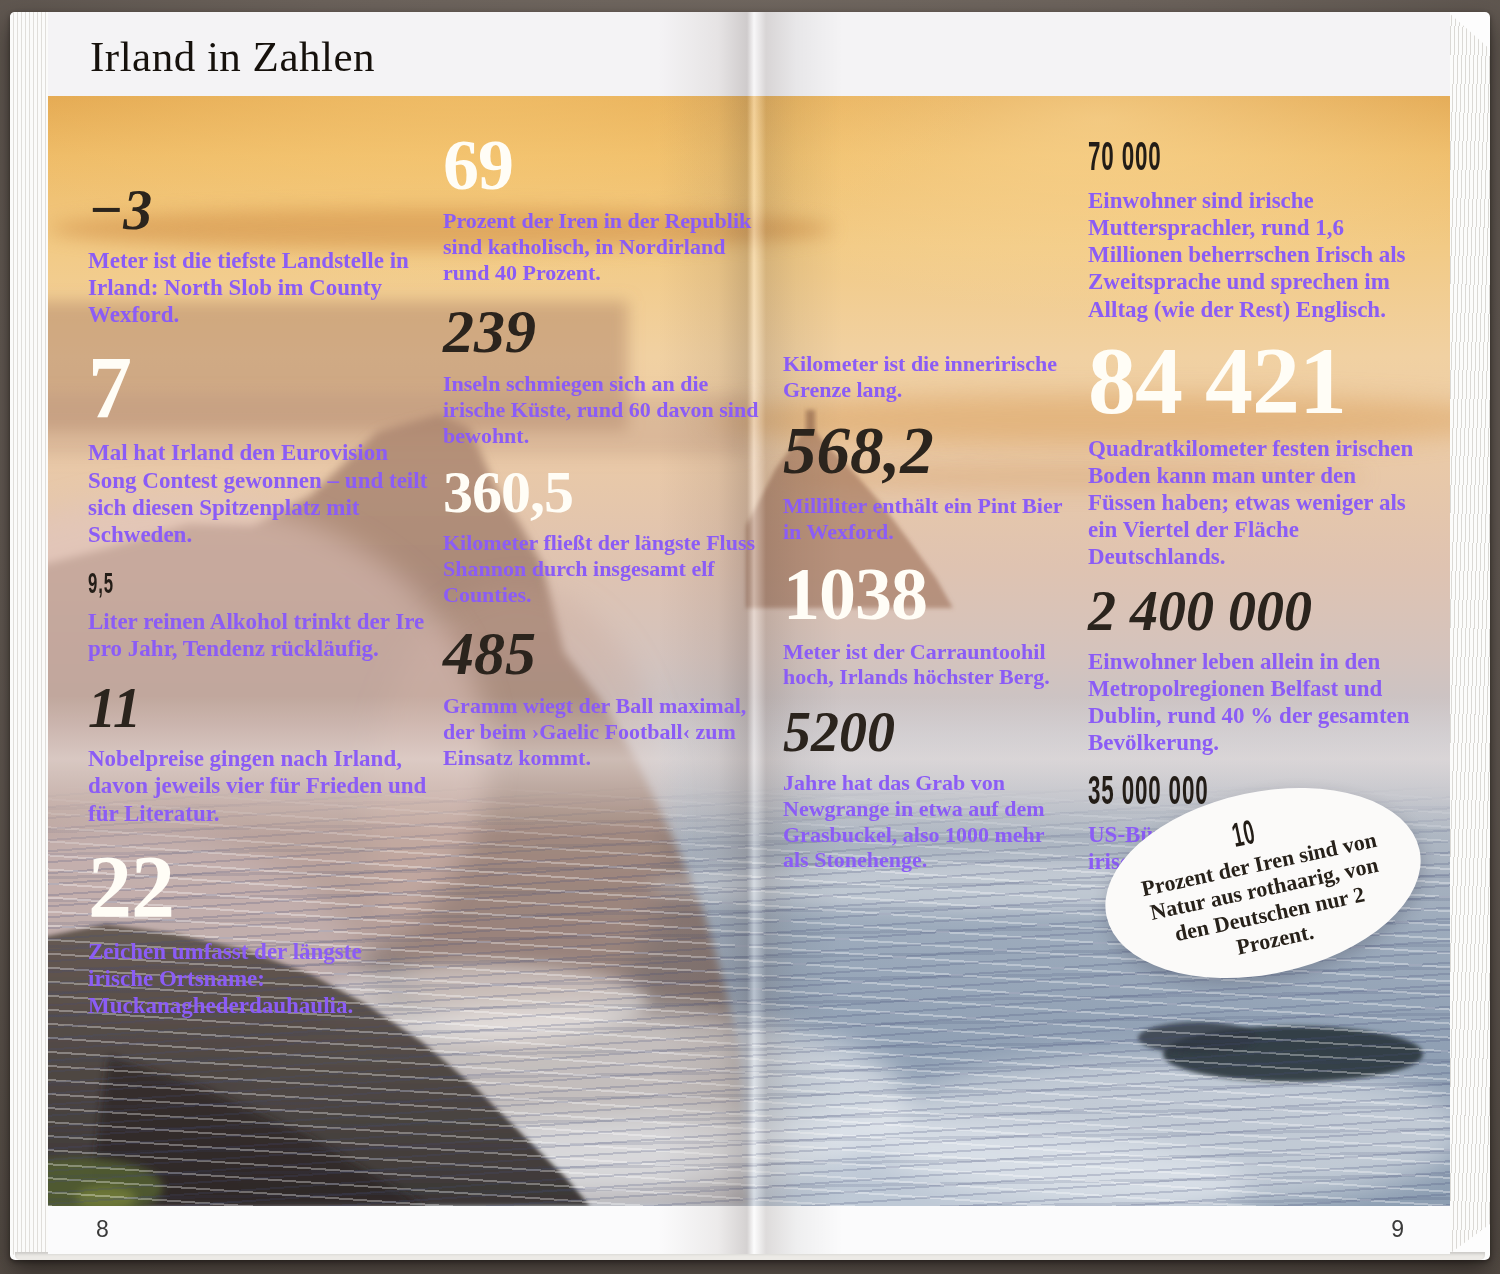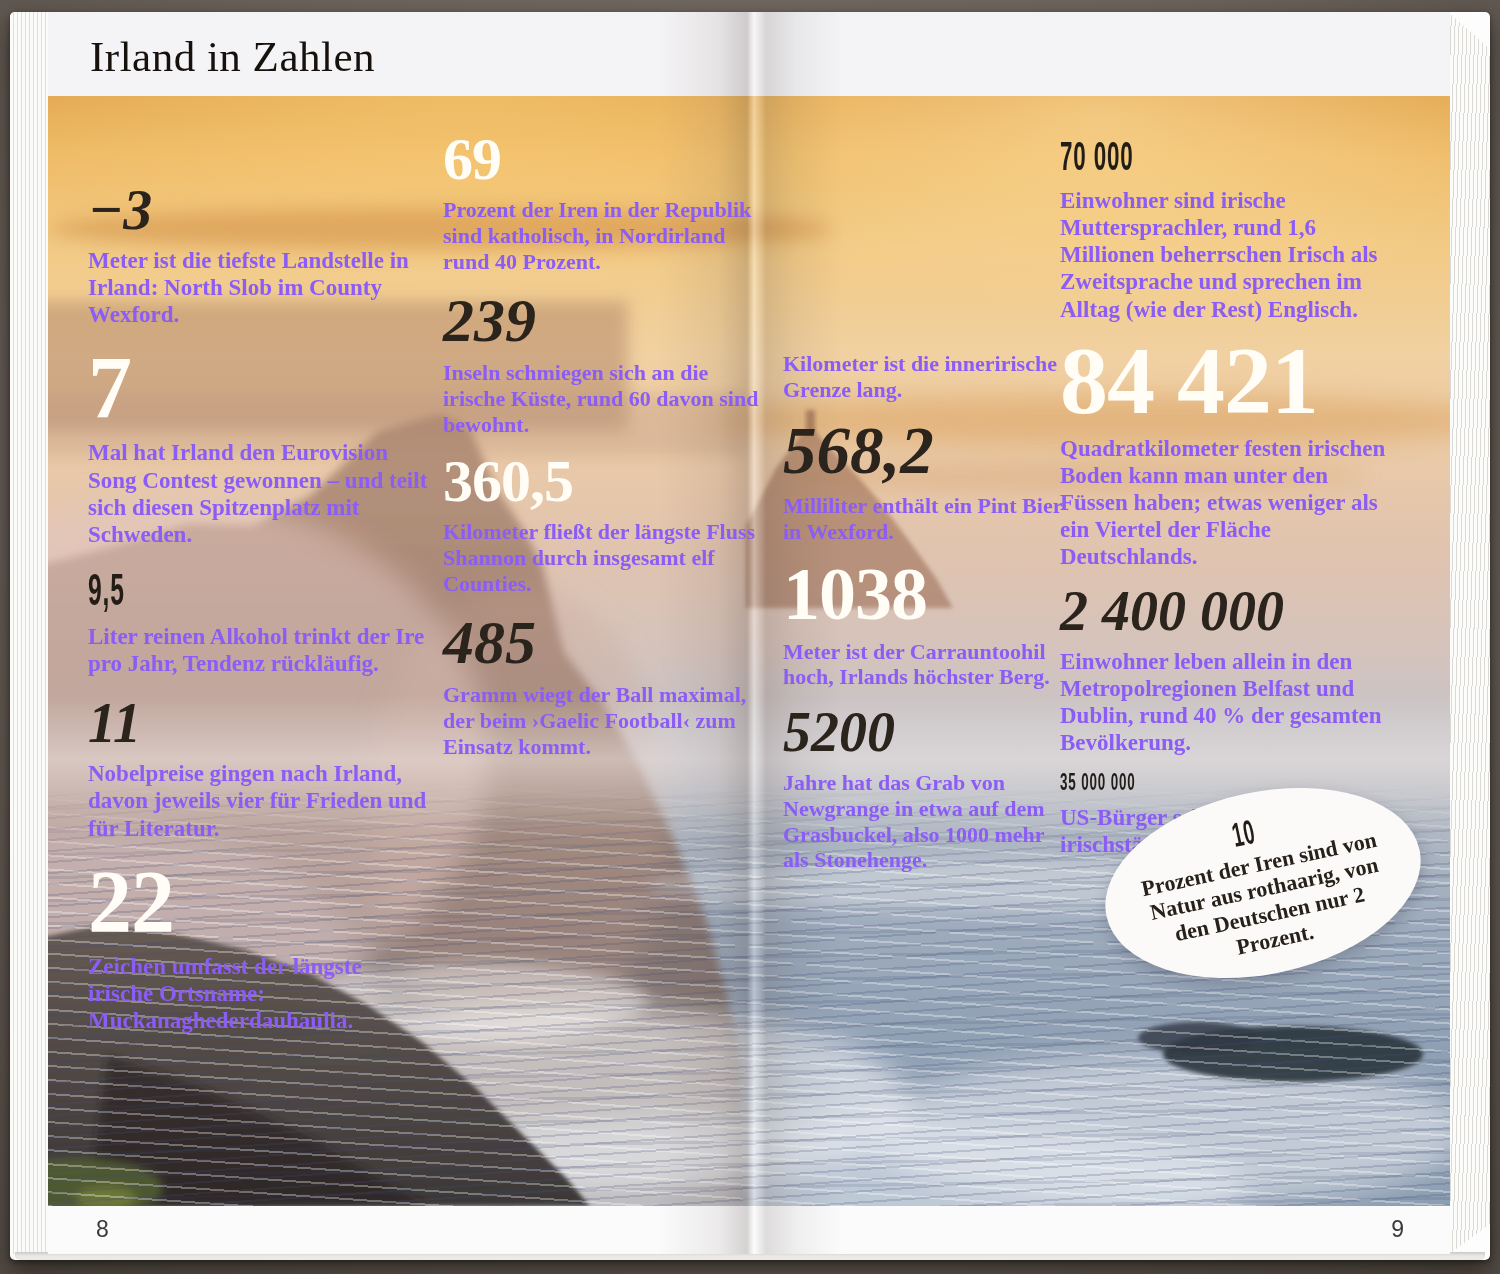--- a/index.html
+++ b/index.html
@@ -50,21 +50,21 @@
   .gutter{position:absolute;left:0;top:0;width:1402px;height:1242px;z-index:3;pointer-events:none;background:
       linear-gradient(90deg, rgba(0,0,0,0) 0px, rgba(0,0,0,0) 610px, rgba(90,70,60,.09) 670px,
       rgba(60,45,40,.20) 699px, rgba(255,255,255,.33) 706px, rgba(70,55,48,.16) 718px,
       rgba(0,0,0,.05) 748px, rgba(0,0,0,0) 795px);}
 
   
   .col{position:absolute;z-index:4;}
   .col-l1{left:40px;top:86px;width:344px;}
   .col-l2{left:395px;top:36px;width:320px;}
   .col-r1{left:735px;top:255px;width:292px;}
-  .col-r2{left:1012px;top:40px;width:340px;}
+  .col-r2{left:1040px;top:40px;width:340px;}
   .stat{margin:0 0 16px 0;}
   .num{margin:0 0 10px 0;}
   .num-wh{color:#fffdf6;font-weight:700;line-height:.92;letter-spacing:-1px;font-family:"Liberation Serif",serif;}
   .num-it{color:#2b241d;font-style:italic;font-weight:700;line-height:.95;font-family:"Liberation Serif",serif;}
   .num-cd{line-height:1;}
   .cdx{display:inline-block;transform:scaleX(.56);transform-origin:0 100%;letter-spacing:1.5px;
        font-family:"Liberation Sans",sans-serif;font-weight:700;color:#231d17;}
   .cap{font-weight:700;color:#8b5cf6;line-height:1.18;font-family:"Liberation Serif",serif;}
   .col-l1 .cap,.col-r2 .cap{font-size:23px;}
   .col-l2 .cap,.col-r1 .cap{font-size:22px;}
@@ -158,36 +158,36 @@
         <div class="col col-l1">
           <div class="stat">
             <div class="num num-it" style="font-size:58px">−3</div>
             <div class="cap">Meter ist die tiefste Landstelle in Irland: North Slob im County Wexford.</div>
           </div>
           <div class="stat">
             <div class="num num-wh" style="font-size:88px">7</div>
             <div class="cap">Mal hat Irland den Eurovision Song Contest gewonnen – und teilt sich diesen Spitzenplatz mit Schweden.</div>
           </div>
           <div class="stat">
-            <div class="num num-cd" style="font-size:44px"><span class="cdx">9,5</span></div>
+            <div class="num num-cd" style="font-size:30px"><span class="cdx">9,5</span></div>
             <div class="cap">Liter reinen Alkohol trinkt der Ire pro Jahr, Tendenz rückläufig.</div>
           </div>
           <div class="stat">
             <div class="num num-it" style="font-size:56px">11</div>
             <div class="cap">Nobelpreise gingen nach Irland, davon jeweils vier für Frieden und für Literatur.</div>
           </div>
           <div class="stat">
             <div class="num num-wh" style="font-size:88px">22</div>
             <div class="cap">Zeichen umfasst der längste irische Ortsname: Muckanaghederdauhaulia.</div>
           </div>
         </div>
 
         <div class="col col-l2">
           <div class="stat">
-            <div class="num num-wh" style="font-size:60px">69</div>
+            <div class="num num-wh" style="font-size:72px">69</div>
             <div class="cap">Prozent der Iren in der Republik sind katholisch, in Nordirland rund 40 Prozent.</div>
           </div>
           <div class="stat">
             <div class="num num-it" style="font-size:62px">239</div>
             <div class="cap">Inseln schmiegen sich an die irische Küste, rund 60 davon sind bewohnt.</div>
           </div>
           <div class="stat">
             <div class="num num-wh" style="font-size:60px">360,5</div>
             <div class="cap">Kilometer fließt der längste Fluss Shannon durch insgesamt elf Counties.</div>
           </div>
@@ -222,21 +222,21 @@
           </div>
           <div class="stat">
             <div class="num num-wh" style="font-size:96px">84 421</div>
             <div class="cap">Quadratkilometer festen irischen Boden kann man unter den Füssen haben; etwas weniger als ein Viertel der Fläche Deutschlands.</div>
           </div>
           <div class="stat">
             <div class="num num-it" style="font-size:56px">2 400 000</div>
             <div class="cap">Einwohner leben allein in den Metropolregionen Belfast und Dublin, rund 40 % der gesamten Bevölkerung.</div>
           </div>
           <div class="stat">
-            <div class="num num-cd" style="font-size:24px"><span class="cdx">35 000 000</span></div>
+            <div class="num num-cd" style="font-size:40px"><span class="cdx">35 000 000</span></div>
             <div class="cap">US-Bürger sehen sich selbst als irischstämmig.</div>
           </div>
         </div>
 
         <div class="badge">
           <div class="num num-cd"><span class="cdx">10</span></div>
           <div class="badge-cap">Prozent der Iren sind von Natur aus rothaarig, von den Deutschen nur 2 Prozent.</div>
         </div>
       </div>
 

